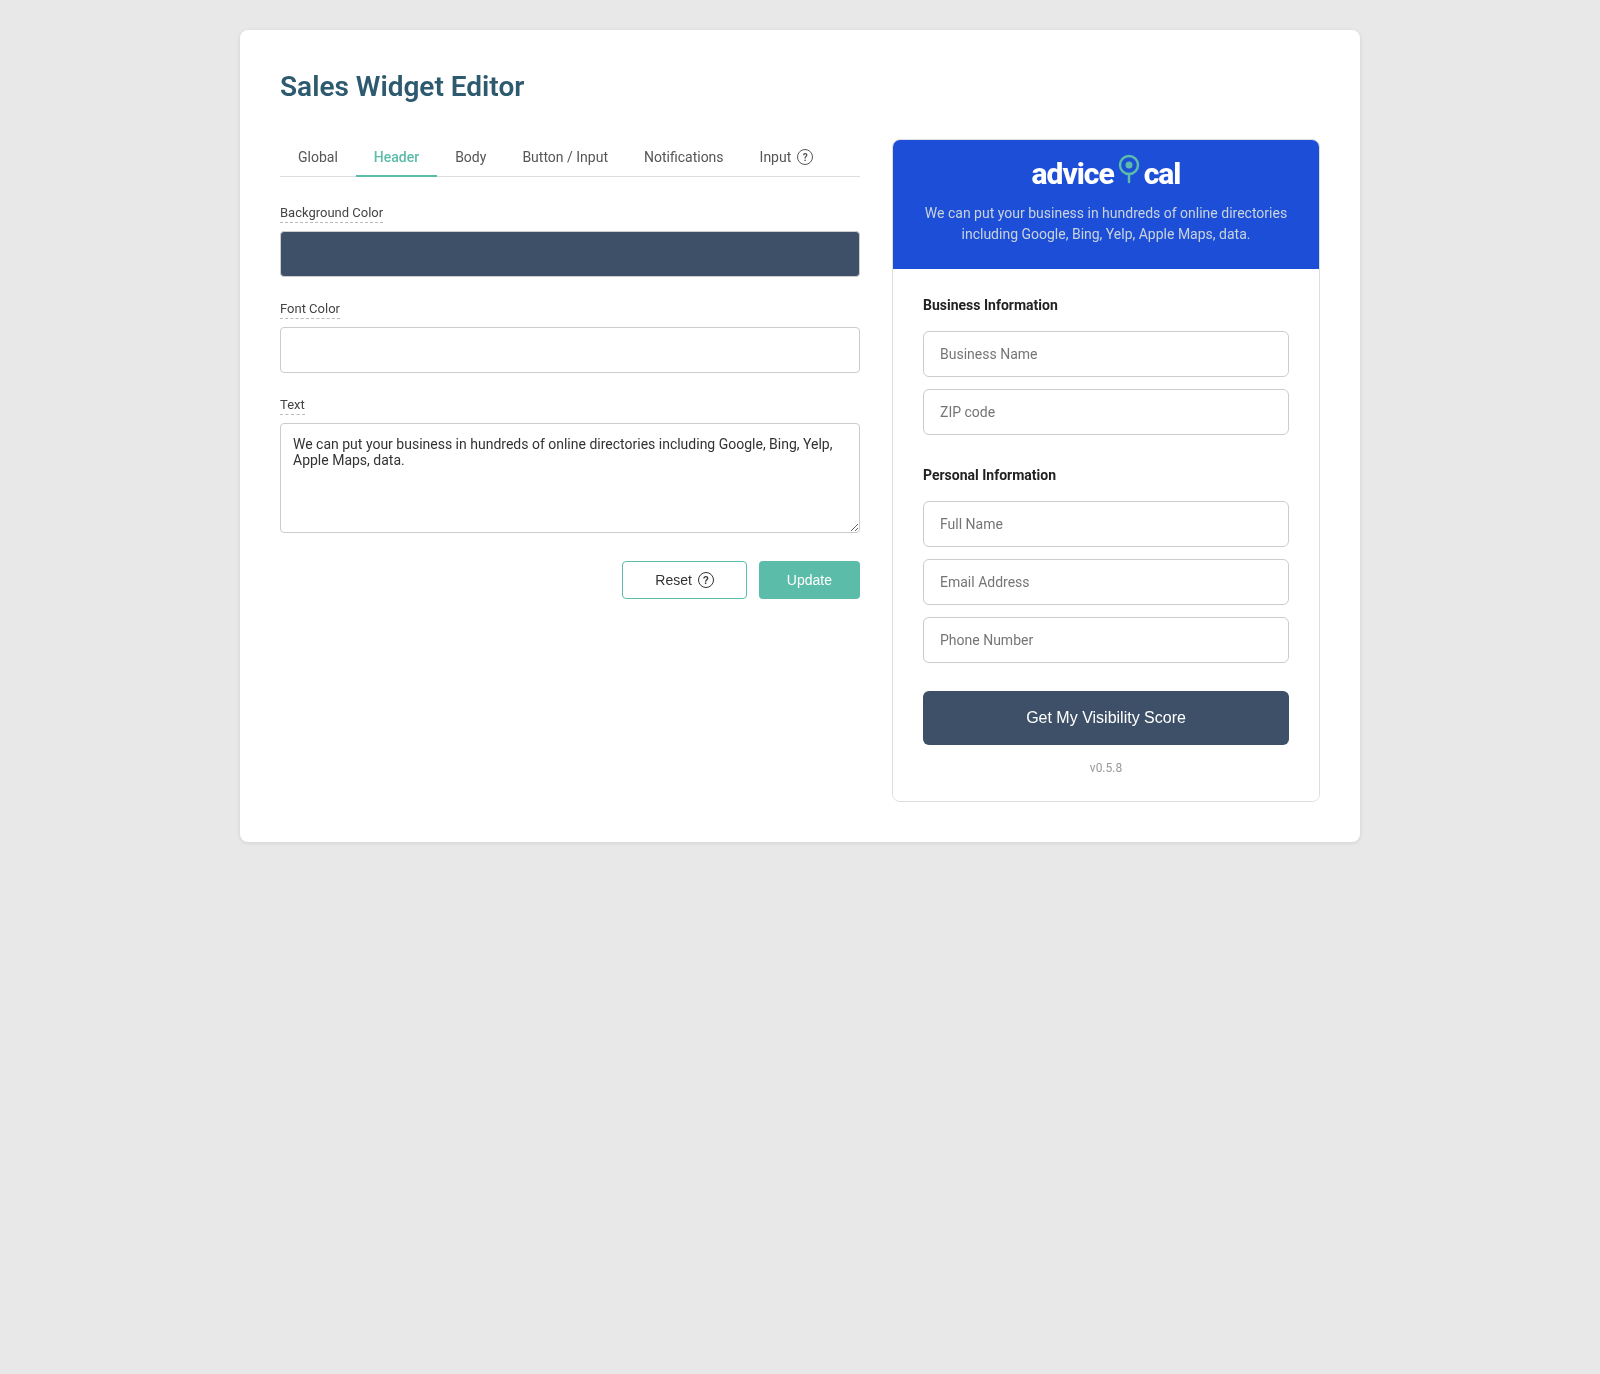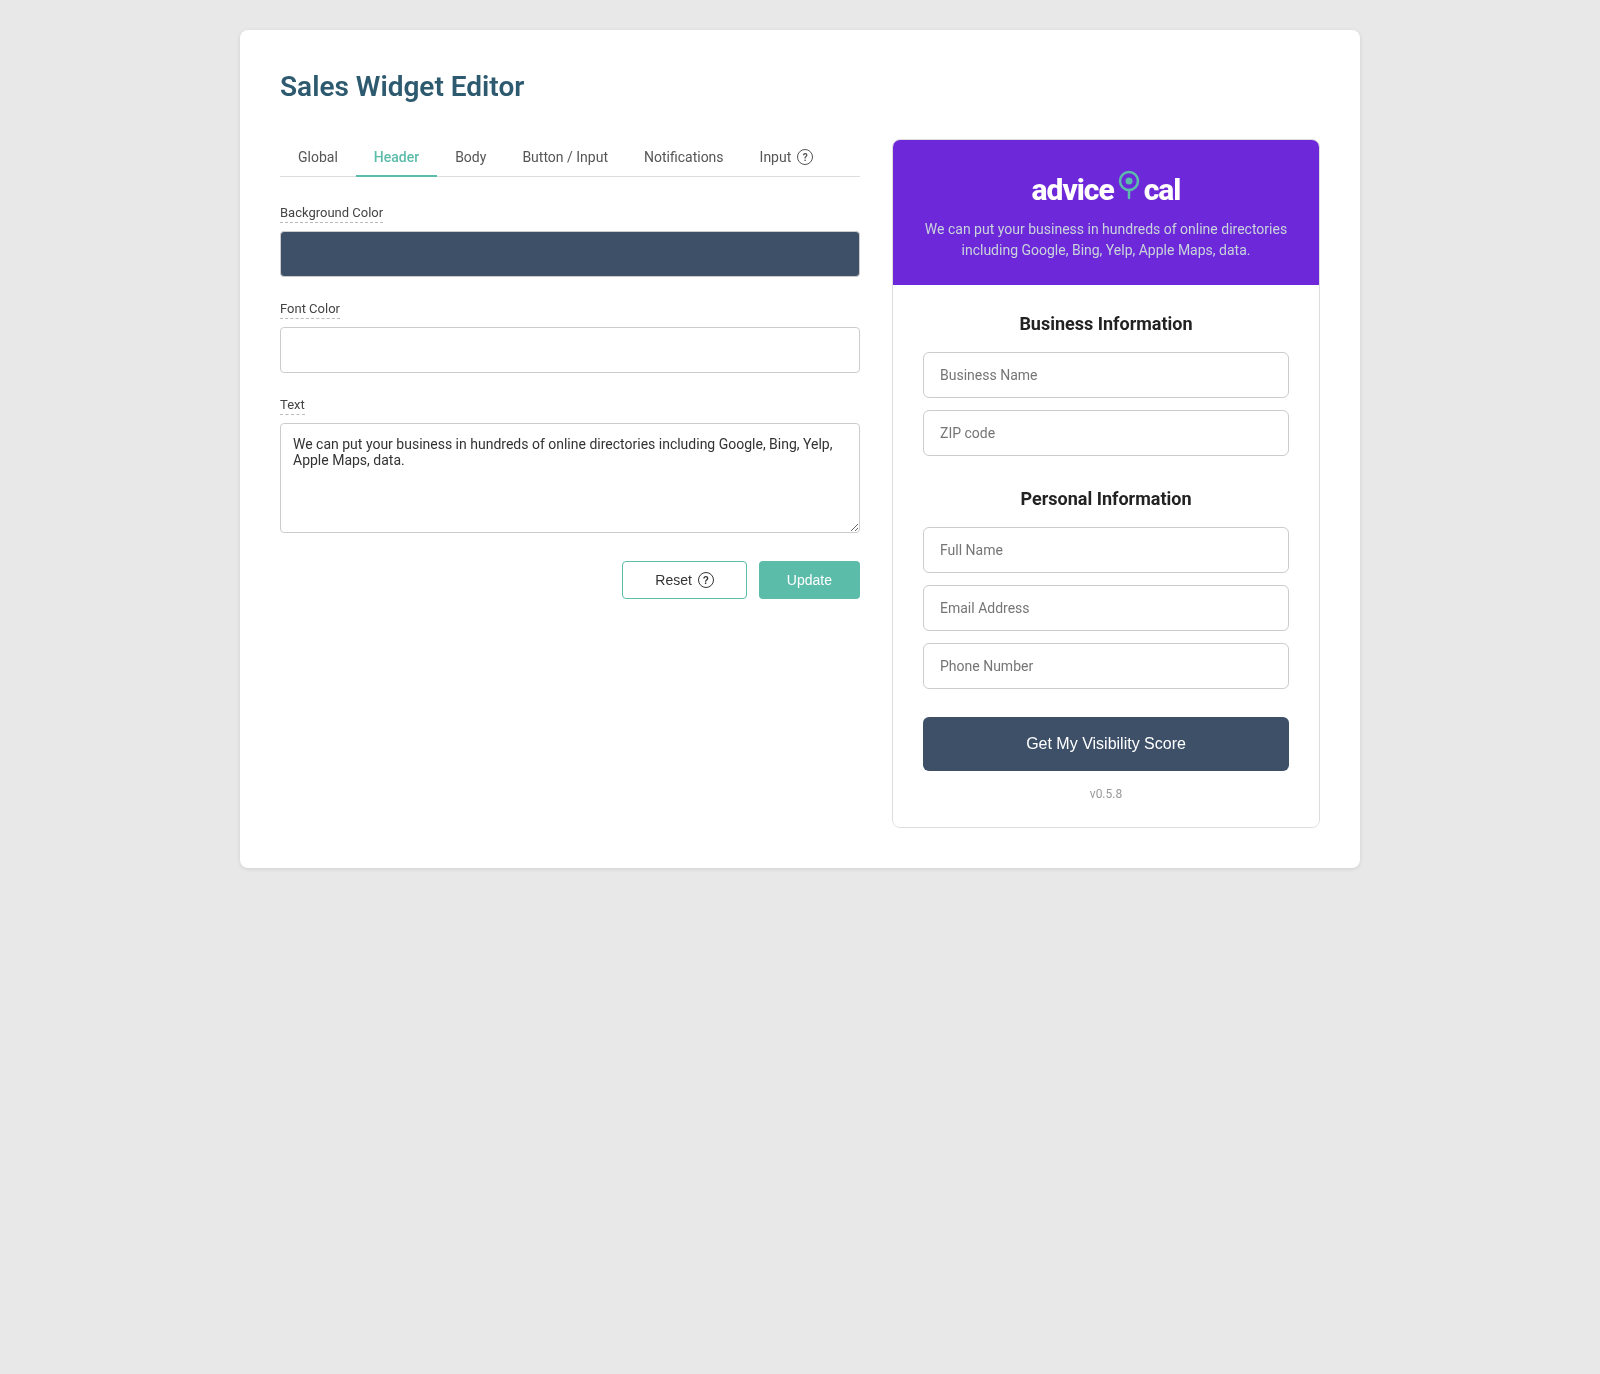--- a/index.html
+++ b/index.html
@@ -135,45 +135,44 @@
     }
 
     
     .right-panel {
       flex: 1;
       border: 1px solid #ddd;
       border-radius: 8px;
       overflow: hidden;
     }
     .widget-header {
-      background: #6d28d9;
-      padding: 28px 30px 24px;
+      background: #1d4ed8;
+      padding: 12px 30px 24px;
       text-align: center;
     }
     .widget-logo {
       font-size: 28px;
       font-weight: 700;
       color: #fff;
       letter-spacing: -0.5px;
       margin-bottom: 12px;
     }
     .widget-subtitle {
       font-size: 14px;
       color: #c8d3db;
       line-height: 1.5;
     }
     .widget-body {
       background: #fff;
       padding: 28px 30px 20px;
     }
     .section-title {
-      font-size: 18px;
+      font-size: 14px;
       font-weight: 700;
       color: #222;
-      text-align: center;
       margin-bottom: 18px;
     }
     .widget-input {
       width: 100%;
       padding: 14px 16px;
       border: 1.5px solid #ccc;
       border-radius: 6px;
       font-size: 14px;
       color: #aaa;
       margin-bottom: 12px;

